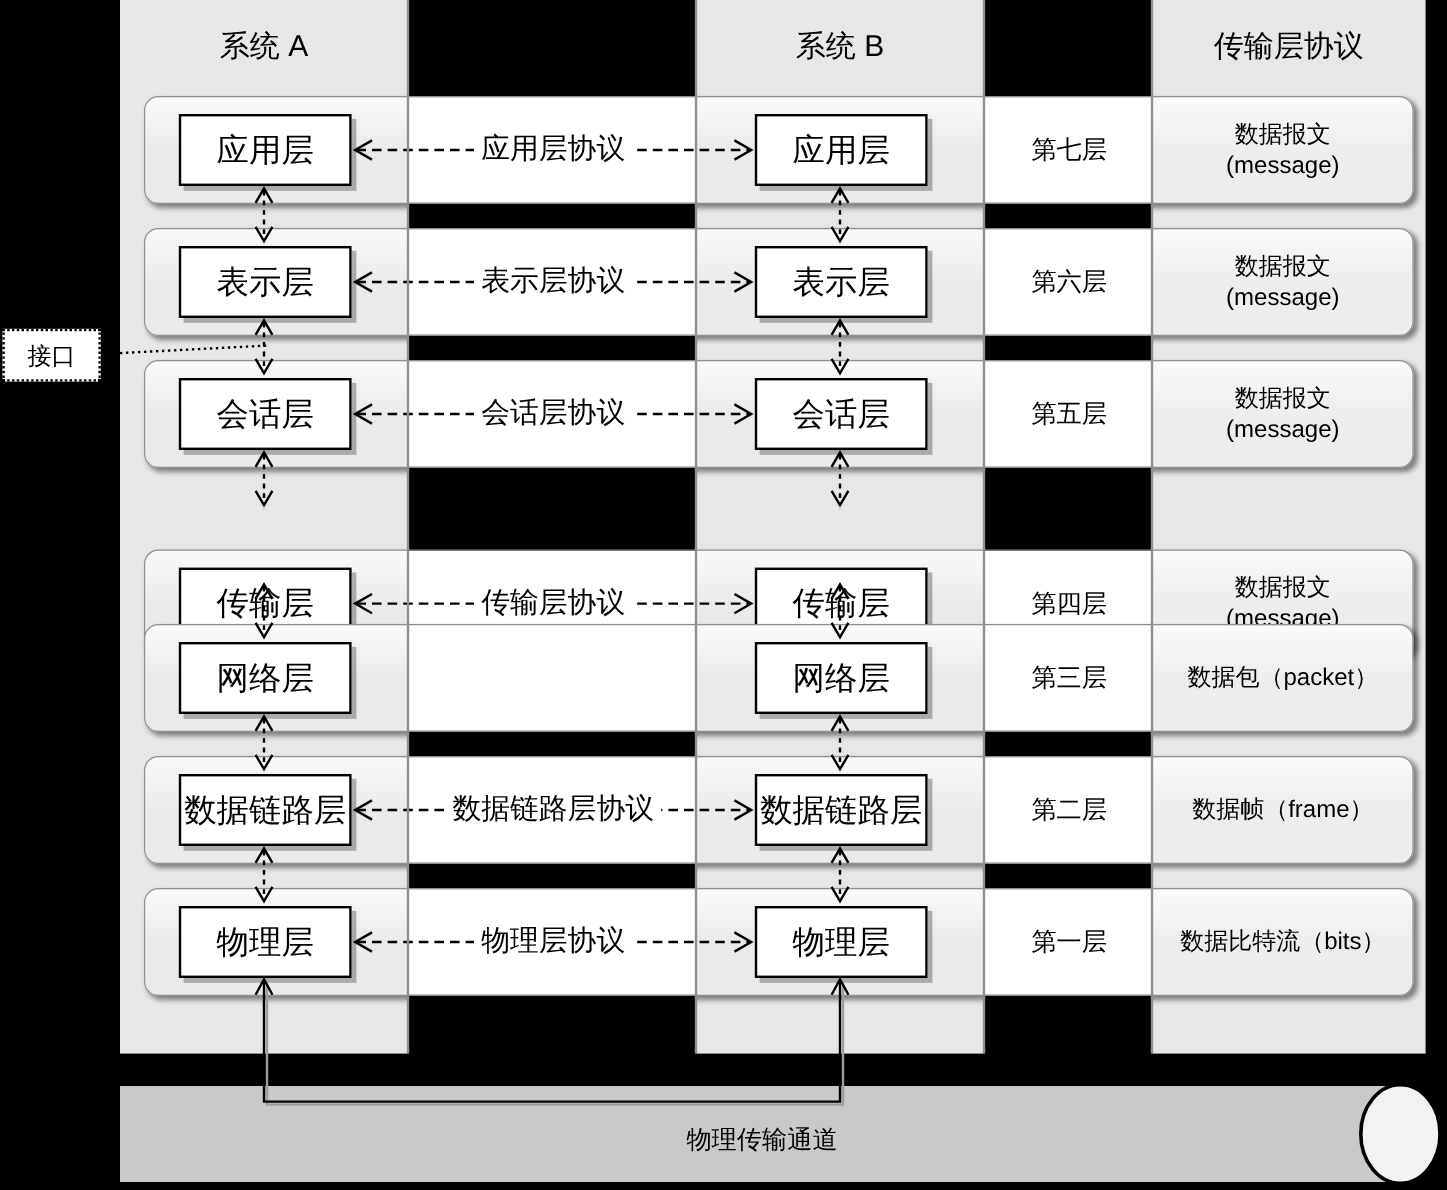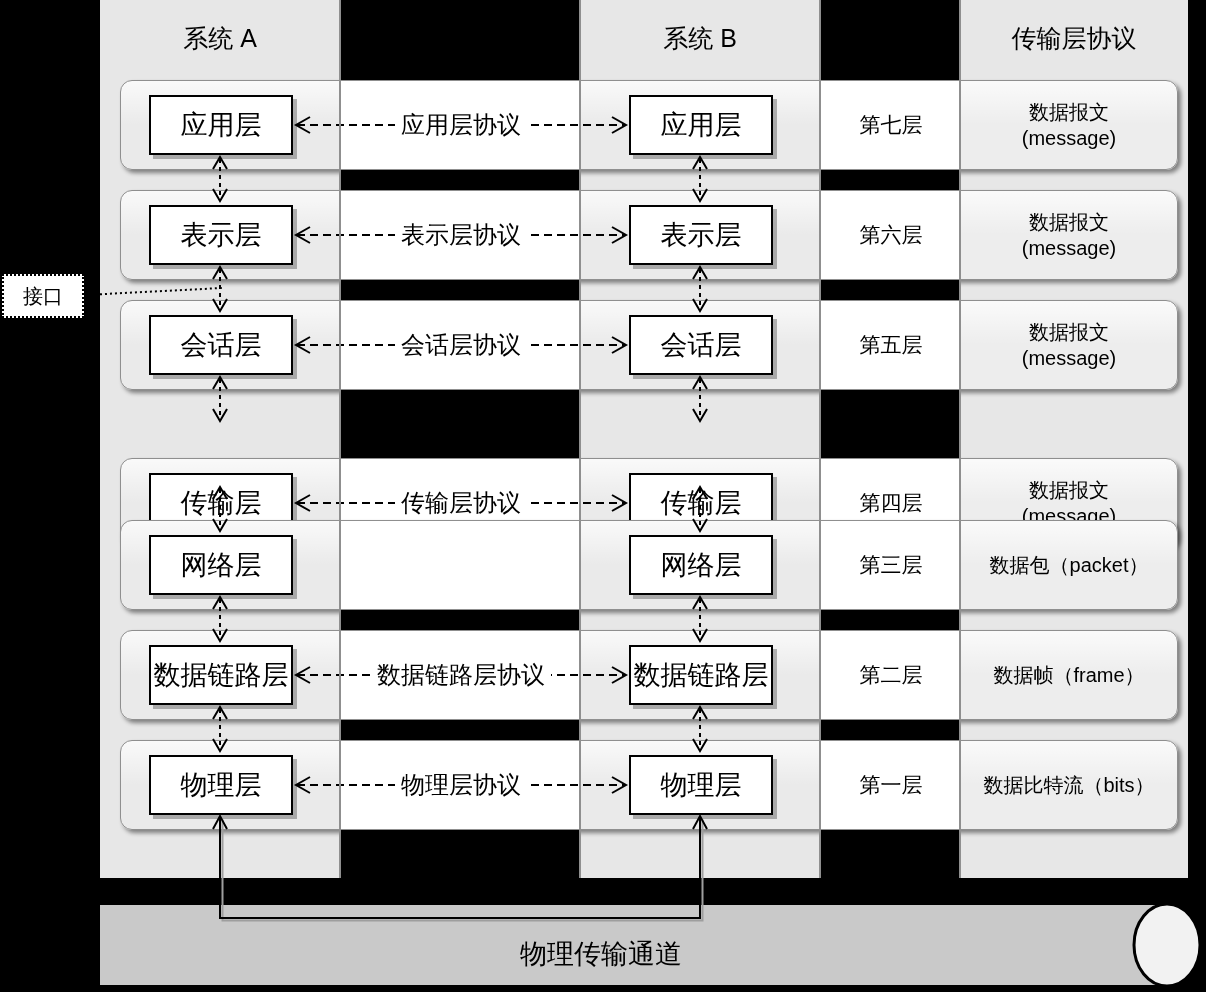--- a/index.html
+++ b/index.html
@@ -54,21 +54,21 @@
     position:absolute;left:842px;top:0;width:212px;height:88px;z-index:4;
     display:flex;flex-direction:column;align-items:center;justify-content:center;
     font-size:20px;line-height:1.3;text-align:center;
   }
   .varrow{position:absolute;width:20px;height:50px;z-index:5;}
   #uconn{position:absolute;left:205px;top:806px;z-index:5;}
   #channel{position:absolute;left:100px;top:905px;width:1067px;height:80px;background:#c9c9c9;z-index:1;}
   #pipe-cap{position:absolute;left:1130px;top:901px;z-index:2;}
   #channel-label{
     position:absolute;left:520px;top:936px;width:230px;z-index:6;
-    font-size:27px;
+    text-align:center;font-size:21px;
   }
   #iface{
     position:absolute;left:2px;top:274px;width:82px;height:44px;box-sizing:border-box;
     background:#fff;border:2px dotted #000;z-index:6;
     display:flex;align-items:center;justify-content:center;font-size:20px;
   }
   #iface-leader{position:absolute;left:84px;top:282px;z-index:6;}
 </style>
 </head>
 <body>

